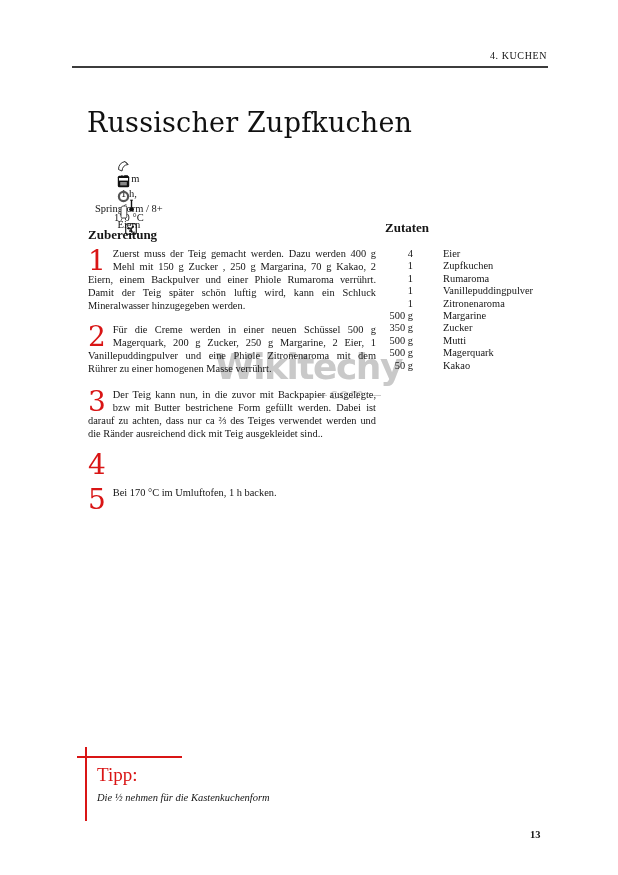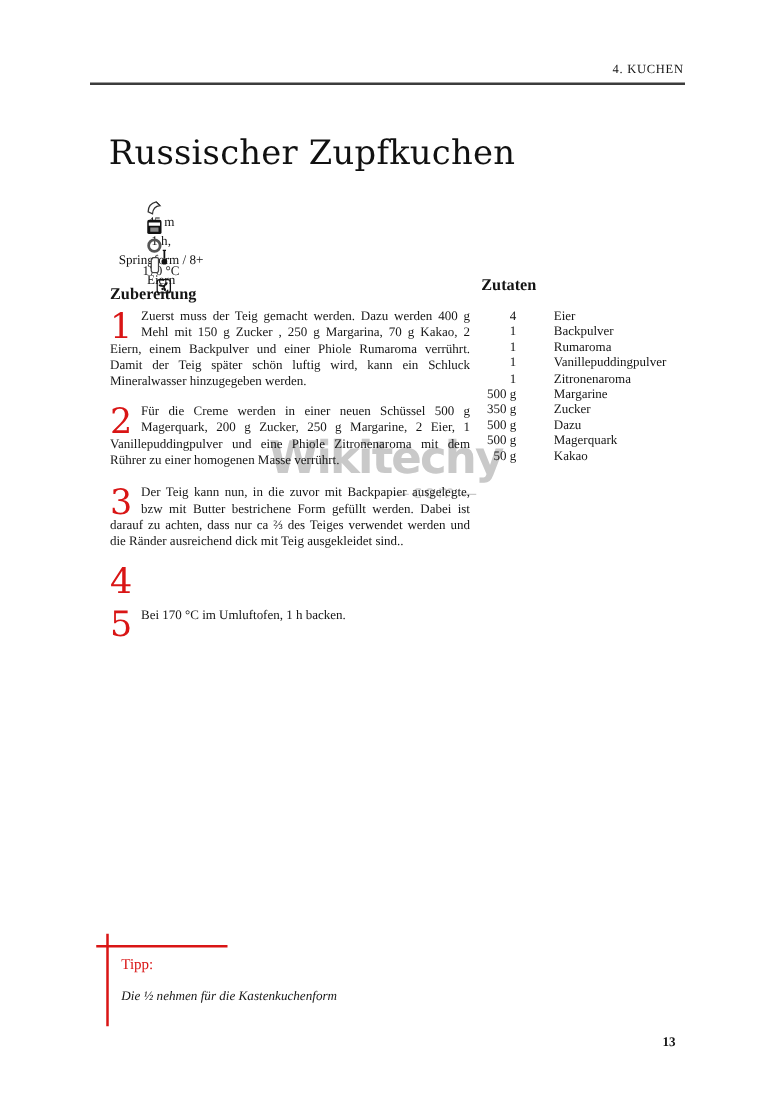--- a/index.html
+++ b/index.html
@@ -47,21 +47,21 @@
   .watermark{position:absolute;left:215px;top:346px;z-index:0;color:var(--watermark-gray);
              font-family:"DejaVu Sans",sans-serif;font-weight:700;}
   .wm-text{font-size:36px;letter-spacing:-1.5px;}
   .wm-com{position:absolute;left:100px;top:40px;font-size:14px;font-weight:400;letter-spacing:2px;padding:0 15px;}
   .wm-com::before,.wm-com::after{content:"";position:absolute;top:55%;width:12px;height:1px;background:var(--watermark-gray);}
   .wm-com::before{left:0;}
   .wm-com::after{right:0;}
   
   .tip-vline{position:absolute;left:85px;top:747px;width:2px;height:74px;background:var(--accent-red);}
   .tip-hline{position:absolute;left:77px;top:756px;width:105px;height:2px;background:var(--accent-red);}
-  .tip-label{position:absolute;left:97px;top:764px;font-size:12px;color:var(--accent-red);}
+  .tip-label{position:absolute;left:97px;top:764px;font-size:19px;color:var(--accent-red);}
   .tip-text{position:absolute;left:97px;top:792px;font-size:10.5px;font-style:italic;text-align:right;}
   .page-num{position:absolute;left:530px;top:829px;font-size:10.5px;font-weight:700;}
   svg{display:block;}
 </style>
 </head>
 <body>
 
 <div class="page">
 
   <div class="right-edge"></div>
@@ -152,21 +152,21 @@
     <span class="n">5</span><span class="t">Bei 170 °C im Umluftofen, 1 h backen.</span>
   </div>
 
   <div class="ingredients">
     <div class="ing-row">
         <span class="qty">4</span>
         <span class="iname">Eier</span>
       </div>
     <div class="ing-row">
         <span class="qty">1</span>
-        <span class="iname">Backpulver</span>
+        <span class="iname">Zupfkuchen</span>
       </div>
     <div class="ing-row">
         <span class="qty">1</span>
         <span class="iname">Rumaroma</span>
       </div>
     <div class="ing-row">
         <span class="qty">1</span>
         <span class="iname">Vanillepuddingpulver</span>
       </div>
     <div class="ing-row">
@@ -176,21 +176,21 @@
     <div class="ing-row">
         <span class="qty">500 g</span>
         <span class="iname">Margarine</span>
       </div>
     <div class="ing-row">
         <span class="qty">350 g</span>
         <span class="iname">Zucker</span>
       </div>
     <div class="ing-row">
         <span class="qty">500 g</span>
-        <span class="iname">Dazu</span>
+        <span class="iname">Mutti</span>
       </div>
     <div class="ing-row">
         <span class="qty">500 g</span>
         <span class="iname">Magerquark</span>
       </div>
     <div class="ing-row">
         <span class="qty">50 g</span>
         <span class="iname">Kakao</span>
       </div>
   </div>

